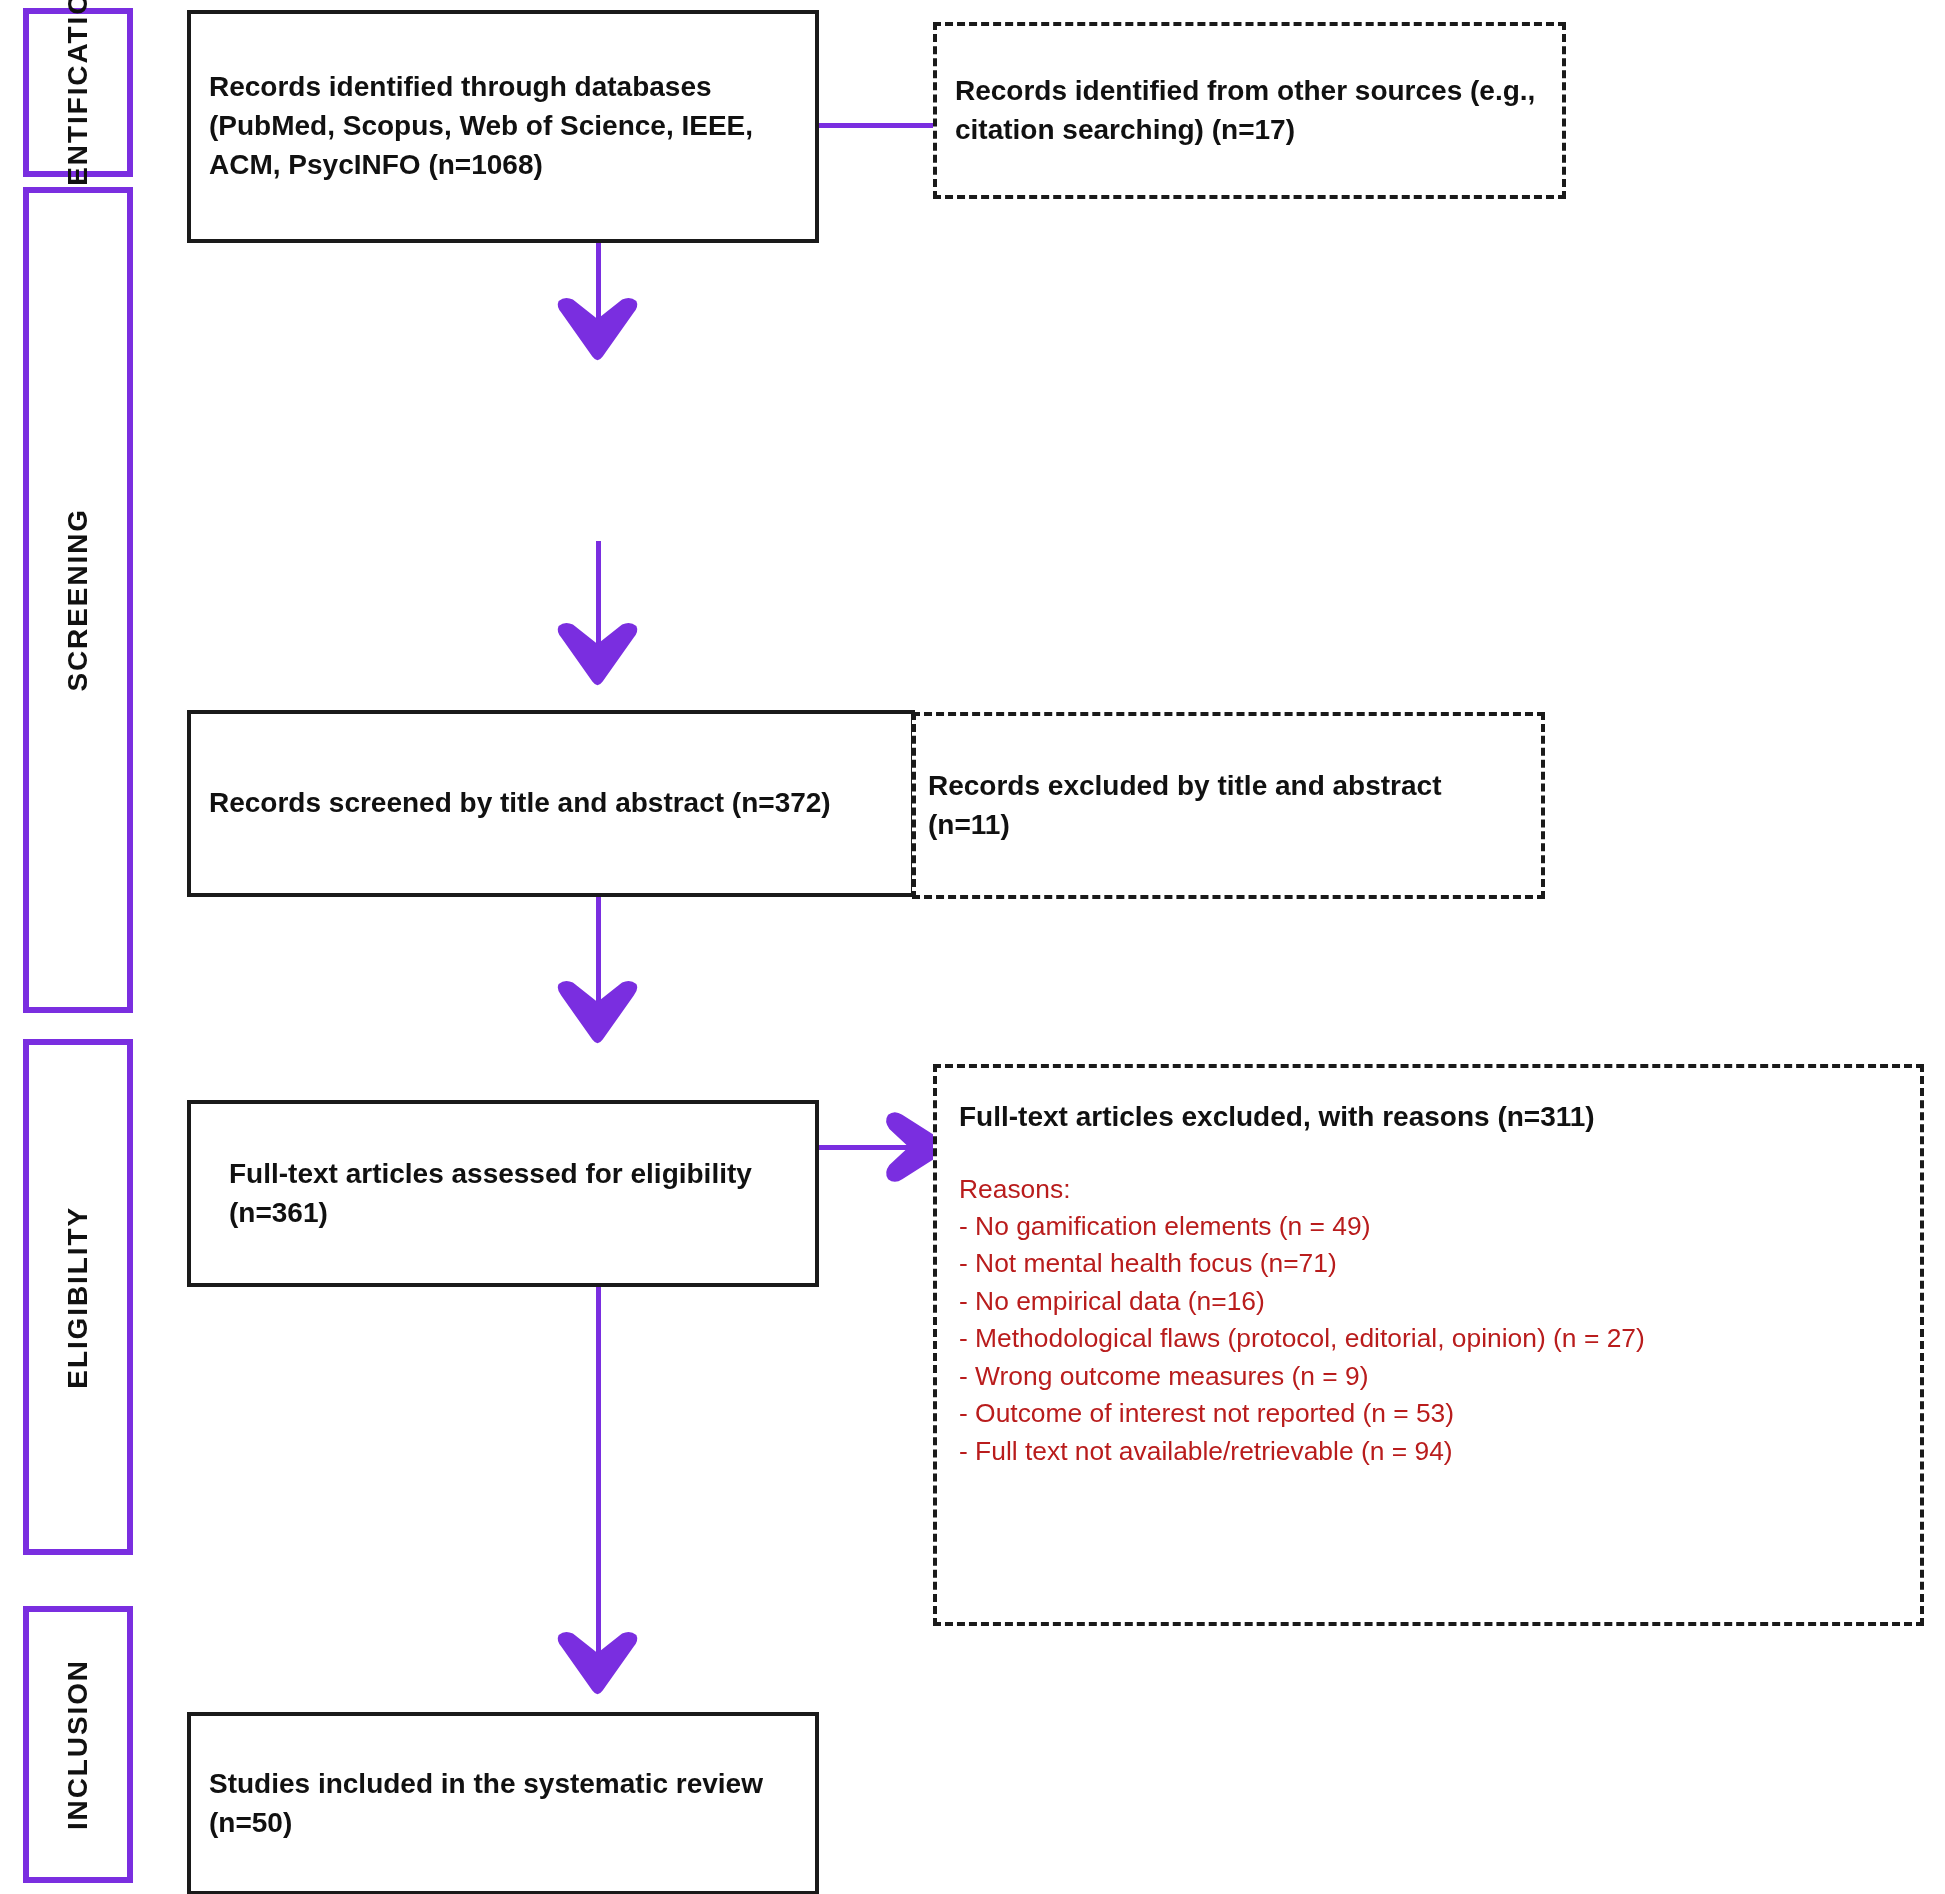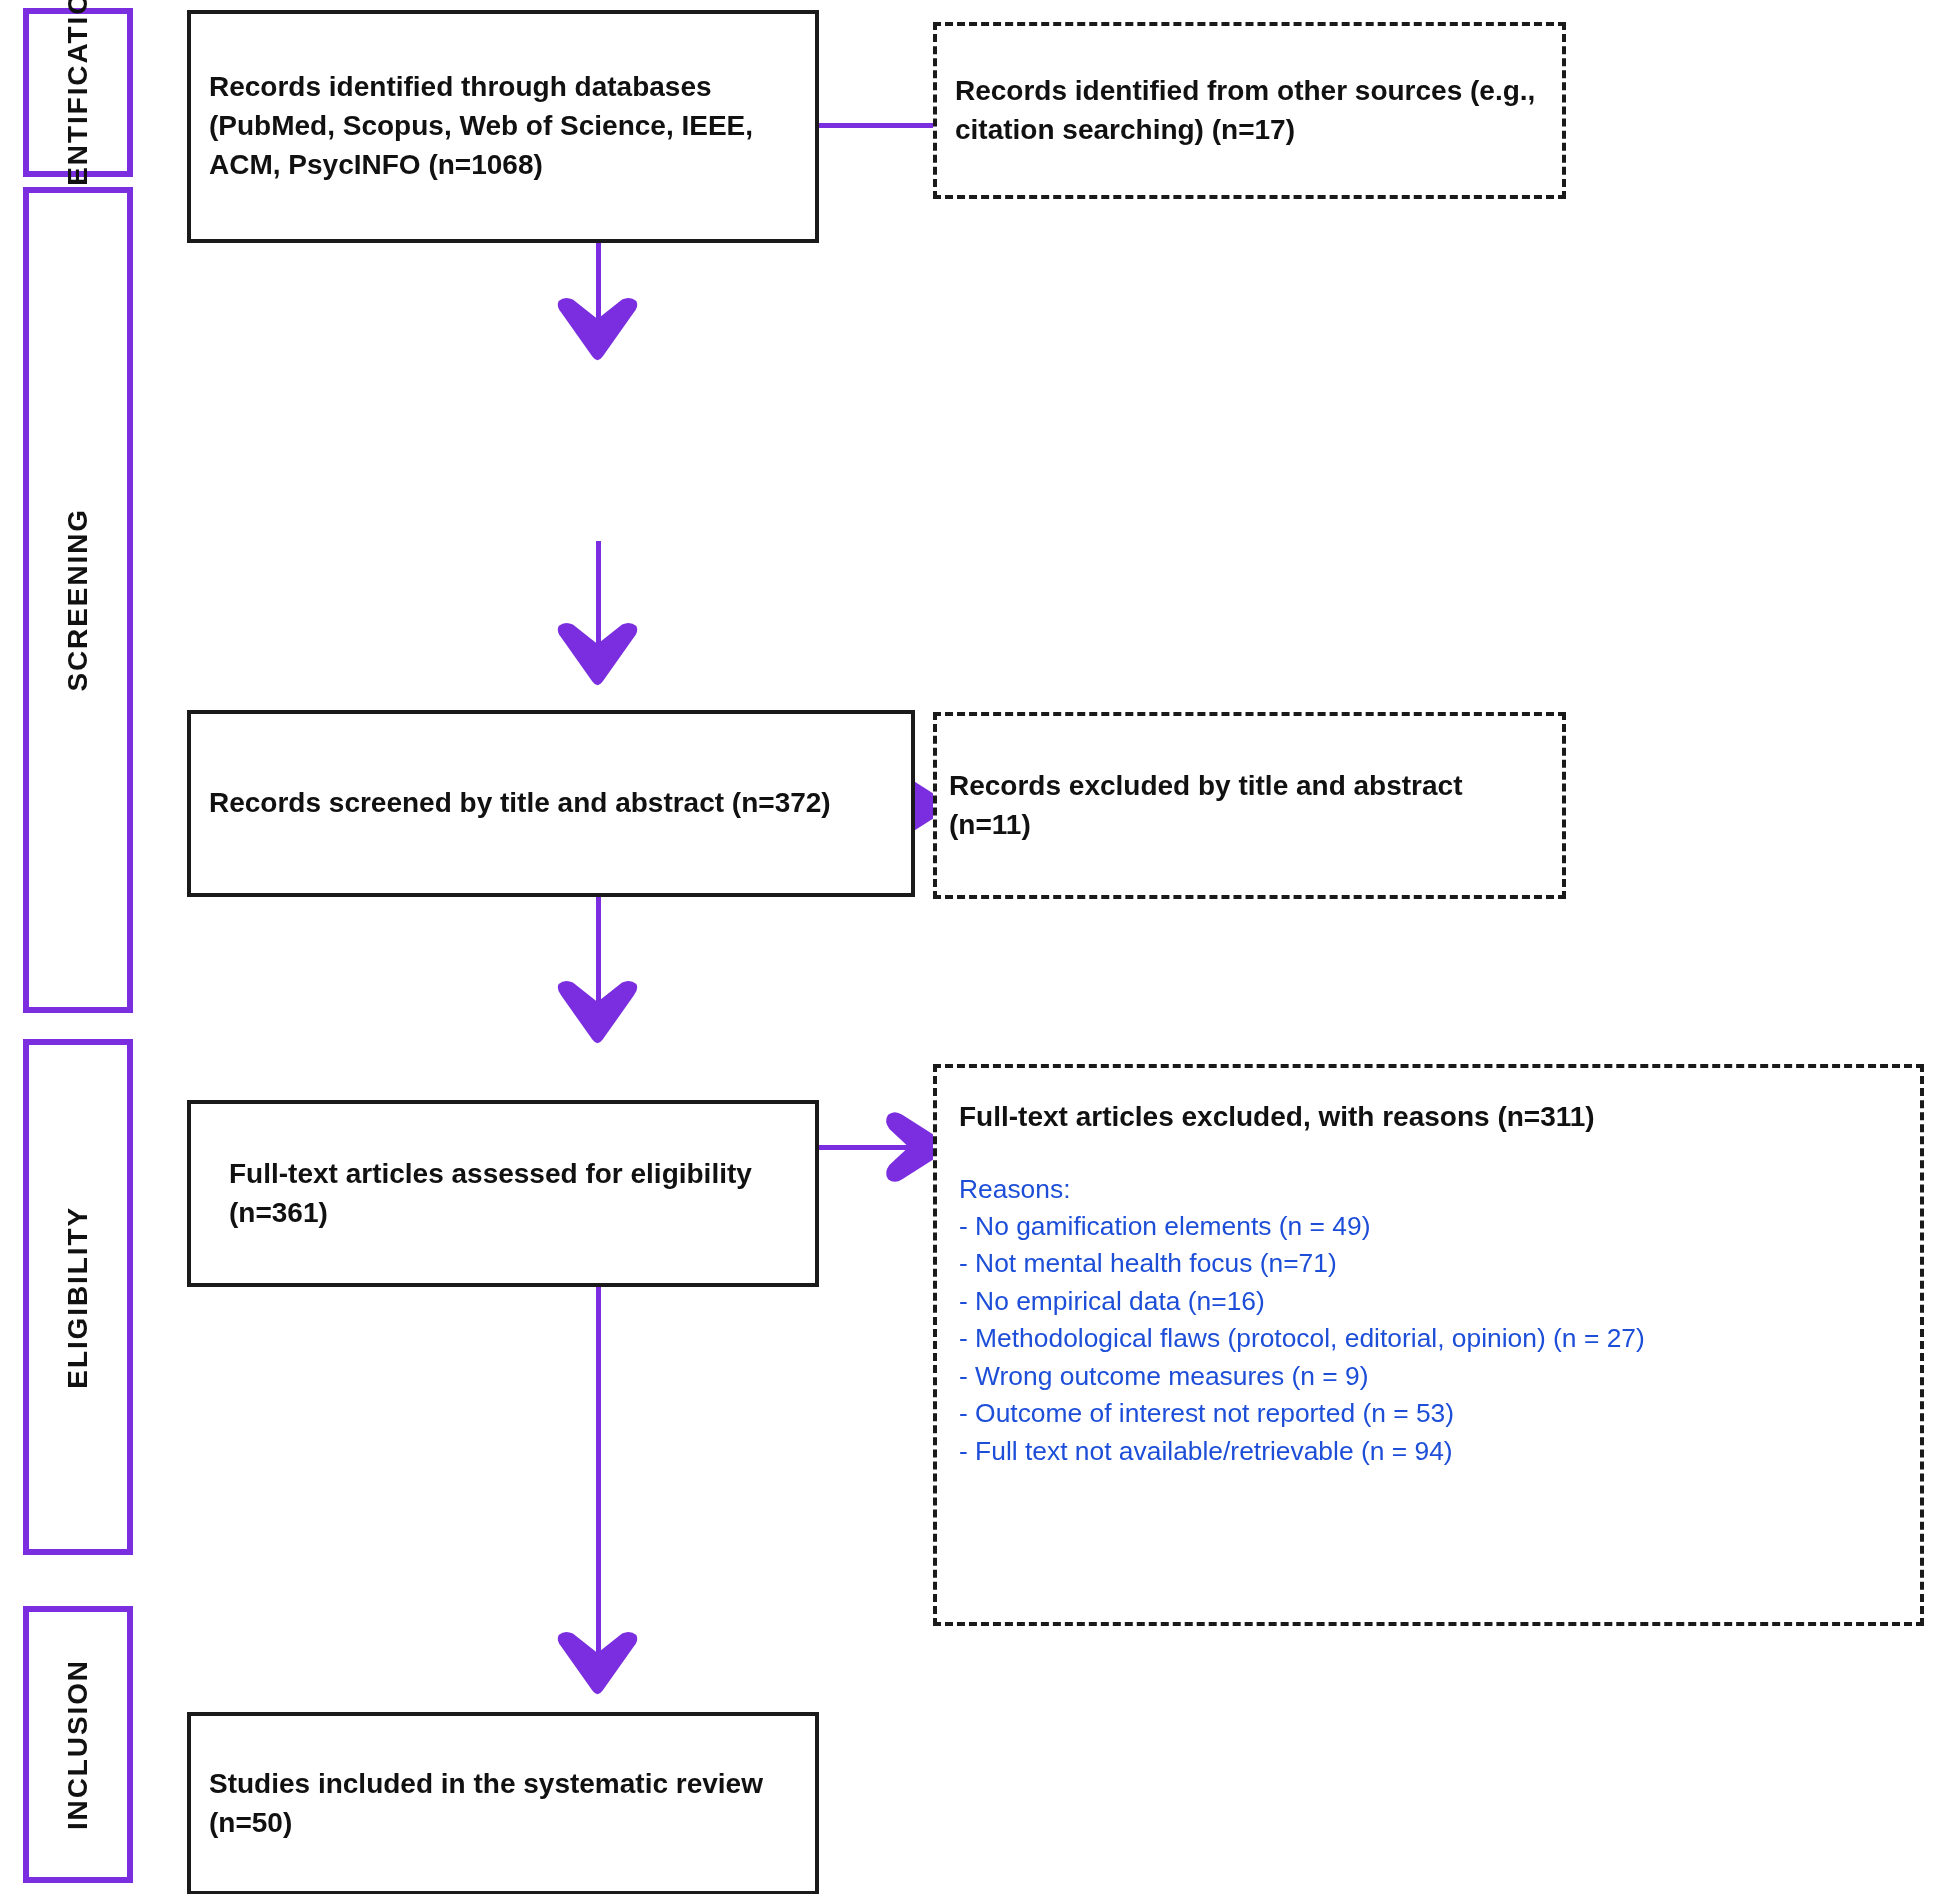--- a/index.html
+++ b/index.html
@@ -57,21 +57,21 @@
     color:#111111;
     white-space:pre-line;
   }
   .node .txt.lead{
     margin:0 0 3.9px 0;
   }
   .node .reasons{
     font-size:26.4px;
     font-weight:400;
     line-height:1.42;
-    color:#1d4ed8;
+    color:#b91c1c;
     margin-top:30px;
   }
   .node .reasons .r-title{
     display:block;
   }
   .node .reasons .r-item{
     display:block;
   }
   .vline{
     position:absolute;
@@ -144,21 +144,21 @@
 
   <div class="node dashed" style="left:933px; top:22px; width:633px; height:177px;">
     <span class="txt">Records identified from other sources (e.g., citation searching) (n=17)</span>
   </div>
 
 
   <div class="node" style="left:187px; top:710px; width:728px; height:187px;">
     <span class="txt">Records screened by title and abstract (n=372)</span>
   </div>
 
-  <div class="node dashed" style="left:933px; top:712px; width:633px; height:187px;padding-left:12px;">
+  <div class="node dashed" style="left:912px; top:712px; width:633px; height:187px;padding-left:12px;">
     <span class="txt">Records excluded by title and abstract (n=11)</span>
   </div>
 
   <div class="node" style="left:187px; top:1100px; width:632px; height:187px;padding-left:38px;">
     <span class="txt">Full-text articles assessed for eligibility (n=361)</span>
   </div>
 
   <div class="node dashed" style="left:933px; top:1064px; width:991px; height:562px; justify-content:flex-start; padding:30px 22px;">
     <span class="txt lead">Full-text articles excluded, with reasons (n=311)</span>
     <div class="reasons">

